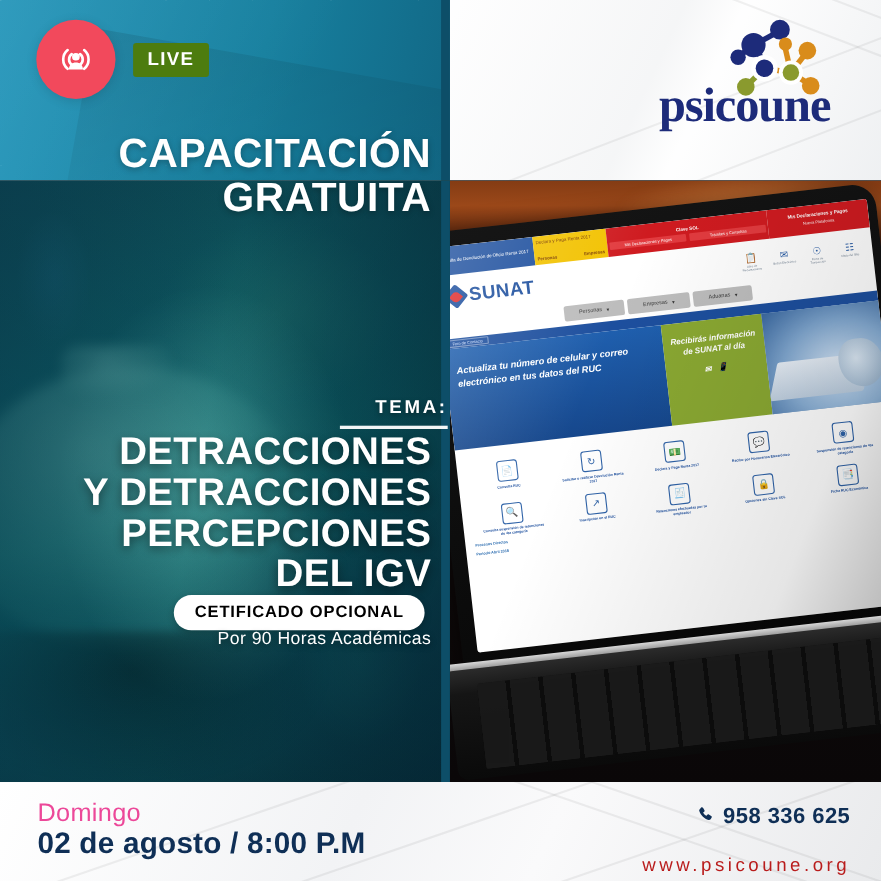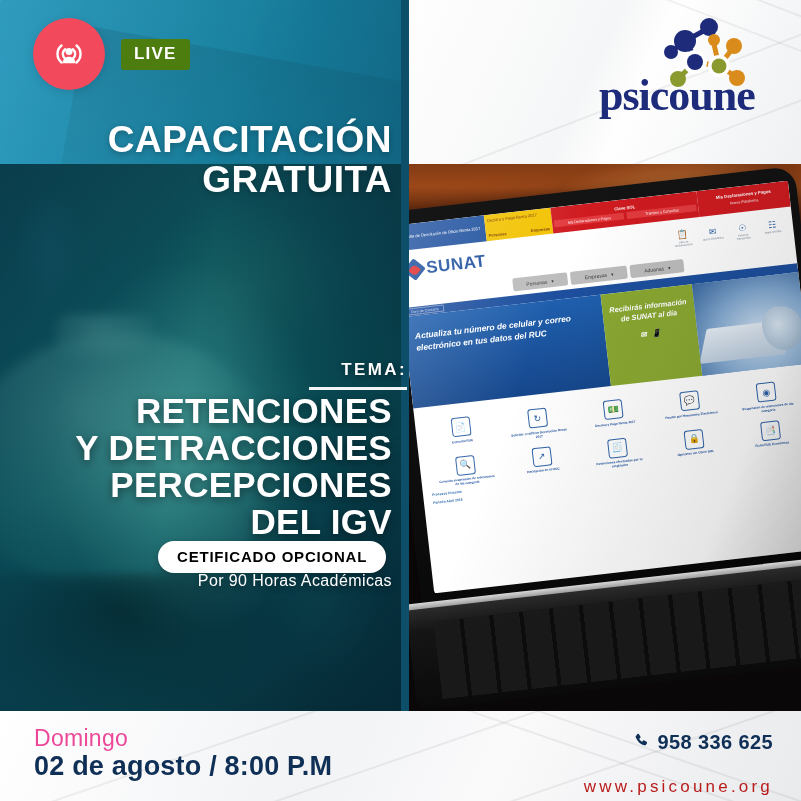--- a/index.html
+++ b/index.html
@@ -559,21 +559,21 @@
     <div class="scrim"></div>
     <div class="mid-divider"></div>
   </div>
 
   <div class="tema-wrap">
     <div class="tema">TEMA:</div>
     <div class="tema-rule"></div>
   </div>
 
   <div class="title-wrap">
-    <span>RETENCIONES</span>
+    <span>DETRACCIONES</span>
     <span>Y DETRACCIONES</span>
     <span>PERCEPCIONES</span>
     <span>DEL IGV</span>
   </div>
 
   <div class="cert-badge">CETIFICADO OPCIONAL</div>
   <div class="hours">Por 90 Horas Académicas</div>
 
   <div class="bottom">
     <div class="bl bl1"></div>

